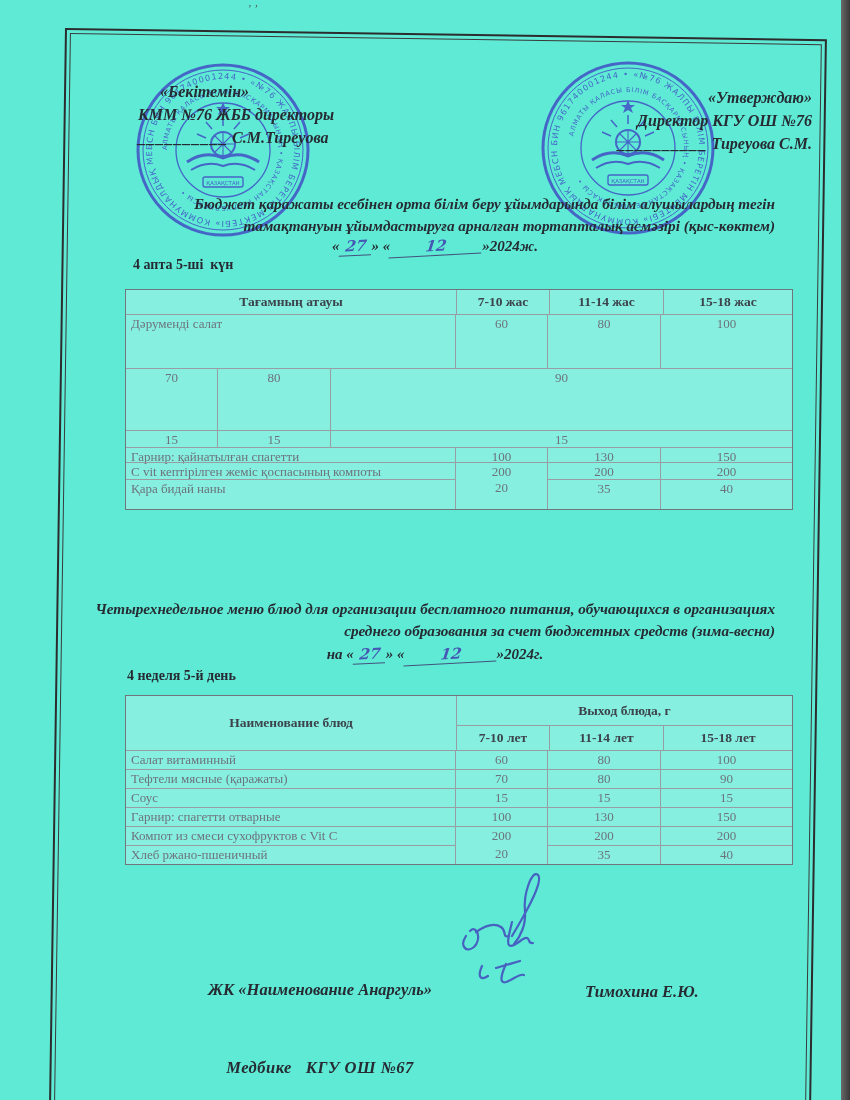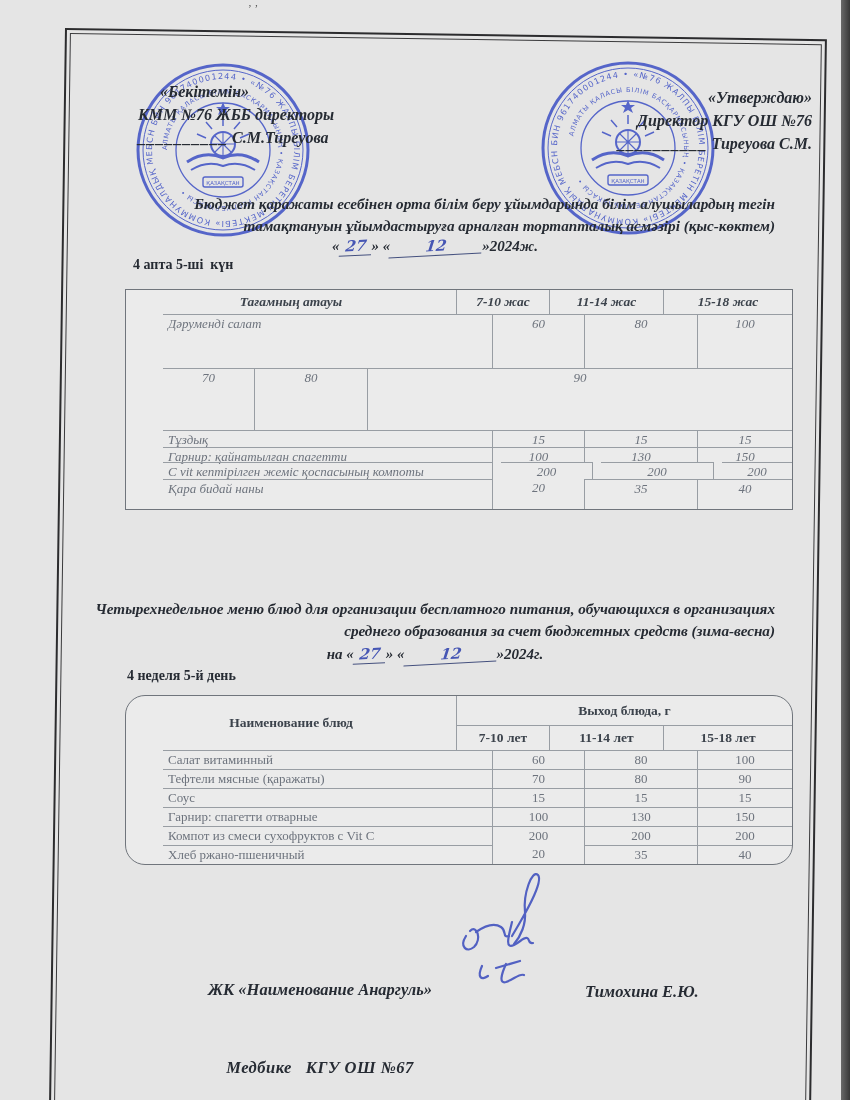--- a/index.html
+++ b/index.html
@@ -7,21 +7,21 @@
     --tbl-line:#989da3;
     --tbl-outer:#70757c;
     --tbl-text:#6d737d;
     --tbl-head:#3c434c;
     --stamp:#4254c6;
     --hand:#4656b4;
   }
   html,body{margin:0;padding:0;background:#ffffff;}
   .page{
     position:relative;width:850px;height:1100px;overflow:hidden;
-    background:#e5e5e5;
+    background:#5eead4;
     font-family:"Liberation Serif","DejaVu Serif",serif;
     color:var(--ink);
   }
   
   .scan-edge{position:absolute;right:0;top:0;width:9px;height:1100px;
     background:linear-gradient(to right,#6a6a6a,#383838);}
   
   .frame{position:absolute;left:65px;top:28px;width:758px;height:1180px;
     border:2px solid #2c2c2e;transform:rotate(0.85deg);transform-origin:0 0;}
   .frame-inner{position:absolute;left:3px;top:3px;right:3px;bottom:3px;border:1px solid #3a3a3c;}
@@ -51,39 +51,39 @@
   .u1{width:32px;border-bottom:1.2px solid #44507e;text-align:center;}
   .u2{width:92px;border-bottom:1.2px solid #44507e;text-align:center;}
 
   .week-label{position:absolute;font-weight:bold;font-size:14px;white-space:pre;}
   .kk-week{left:133px;top:257px;}
   .ru-week{left:127px;top:668px;}
 
   
   .menu-table{position:absolute;left:125px;width:666px;border:1.6px solid var(--tbl-outer);
     font-size:13px;color:var(--tbl-text);background:rgba(255,255,255,0.25);}
-  .t1{top:289px;font-style:italic;}
-  .t2{top:695px;border-radius:20px;}
+  .t1{top:289px;}
+  .t2{top:695px;}
   .thead{display:flex;color:var(--tbl-head);font-weight:bold;font-size:13.5px;}
   .th-name{width:330px;border-right:1px solid var(--tbl-line);display:flex;align-items:center;justify-content:center;}
   .th-right{flex:1;display:flex;flex-direction:column;}
   .th-group{height:29px;line-height:29px;text-align:center;border-bottom:1px solid var(--tbl-line);}
   .th-ages{display:flex;height:24px;}
   .th-age{line-height:23px;text-align:center;border-right:1px solid var(--tbl-line);}
   .th-age:last-child{border-right:none;}
   .c1{width:92px;}
   .c2{width:113px;}
   .c3{flex:1;}
-  .tr{display:flex;margin-left:37px;}
+  .tr{display:flex;}
   .td{border-top:1px solid var(--tbl-line);border-right:1px solid var(--tbl-line);box-sizing:border-box;}
   .td:last-child{border-right:none;}
   .td.name{width:330px;padding:1px 2px 0 5px;}
   .td.v{text-align:center;padding-top:1px;}
   .t1 .r1{height:54px;} .t1 .r2{height:62px;} .t1 .r3{height:17px;}
-  .t1 .r4{height:15px;} .t1 .r5{height:17px;gap:8px;} .t1 .r6{height:30px;}
+  .t1 .r4{height:15px;} .t1 .r5{height:17px;} .t1 .r6{height:30px;}
   .t2 .tr{height:19px;}
   .r6 .td.c1{border-top:none;}
 
   
   .footer-block{position:absolute;font-weight:bold;font-style:italic;font-size:16.5px;line-height:26px;white-space:pre;z-index:3;}
   .footer-left{left:170px;top:925px;width:300px;text-align:center;}
   .footer-right{left:585px;top:927px;width:230px;}
   .footer-right .l2{padding-left:0px;}
   .footer-left .l2{letter-spacing:0.5px;}
   .sig{position:absolute;left:450px;top:866px;z-index:4;}
@@ -189,21 +189,20 @@
       <div class="td v c1">60</div>
       <div class="td v c2">80</div>
       <div class="td v c3">100</div>
     </div>
     <div class="tr r2">
       <div class="td v c1">70</div>
       <div class="td v c2">80</div>
       <div class="td v c3">90</div>
     </div>
     <div class="tr r3">
-      <div class="td name">Тұздық</div>
       <div class="td v c1">15</div>
       <div class="td v c2">15</div>
       <div class="td v c3">15</div>
     </div>
     <div class="tr r4">
       <div class="td name">Гарнир: қайнатылған спагетти</div>
       <div class="td v c1">100</div>
       <div class="td v c2">130</div>
       <div class="td v c3">150</div>
     </div>

